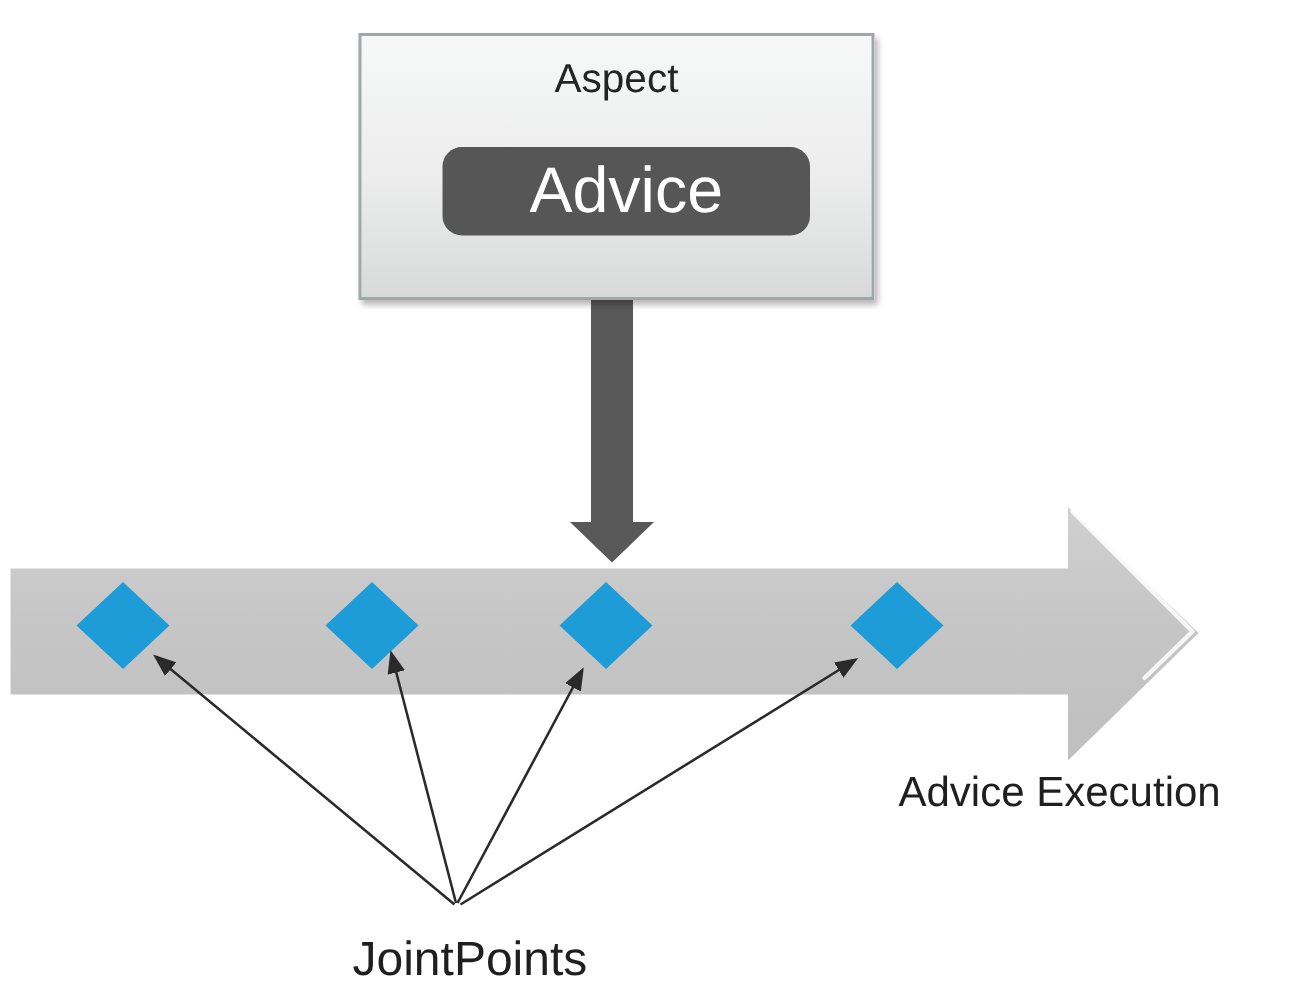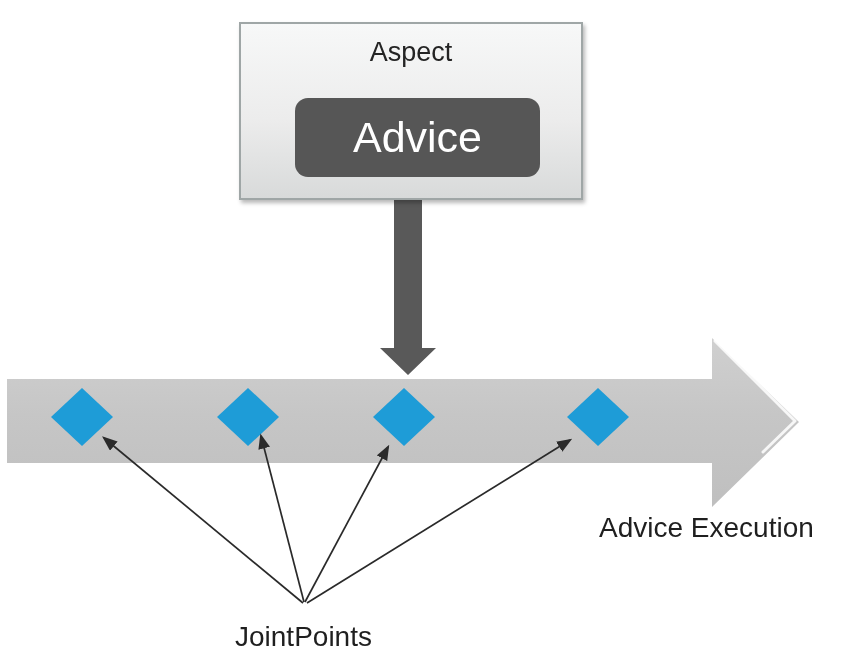--- a/index.html
+++ b/index.html
@@ -32,41 +32,41 @@
     position:absolute;
     left:0;top:13px;
     width:100%;
     text-align:center;
     font-size:27px;
     color:#242424;
   }
   .advice-btn{
     position:absolute;
     left:54px;top:74px;
-    width:245px;height:79px;
+    width:245px;height:59px;
     background:var(--advice-bg);
     border-radius:13px;
     display:flex;
     align-items:center;
     justify-content:center;
     color:#ffffff;
     font-size:43px;
   }
   .label{
     position:absolute;
     color:var(--text-dark);
     white-space:nowrap;
   }
   .method-execution{
     left:599px;top:512px;
     font-size:28px;
   }
   .jointpoints{
     left:235px;top:621px;
-    font-size:28px;
+    font-size:32px;
   }
 </style>
 </head>
 <body>
 
 <div class="canvas">
 
   <svg class="diagram-svg" width="865" height="671" viewBox="0 0 865 671">
     <defs>
       <linearGradient id="bandGrad" x1="0" y1="0" x2="0" y2="1">

